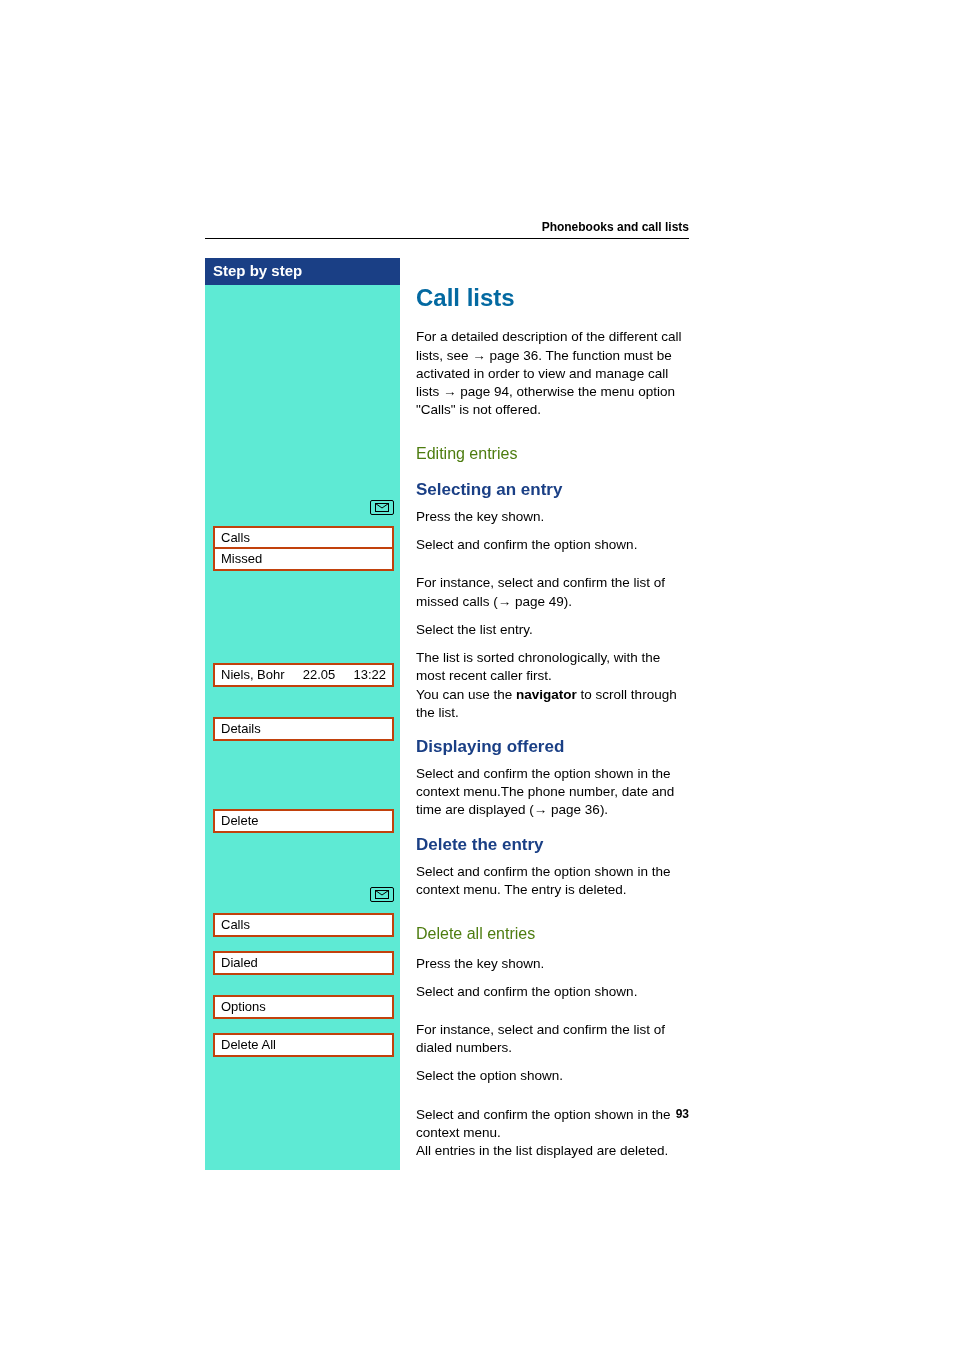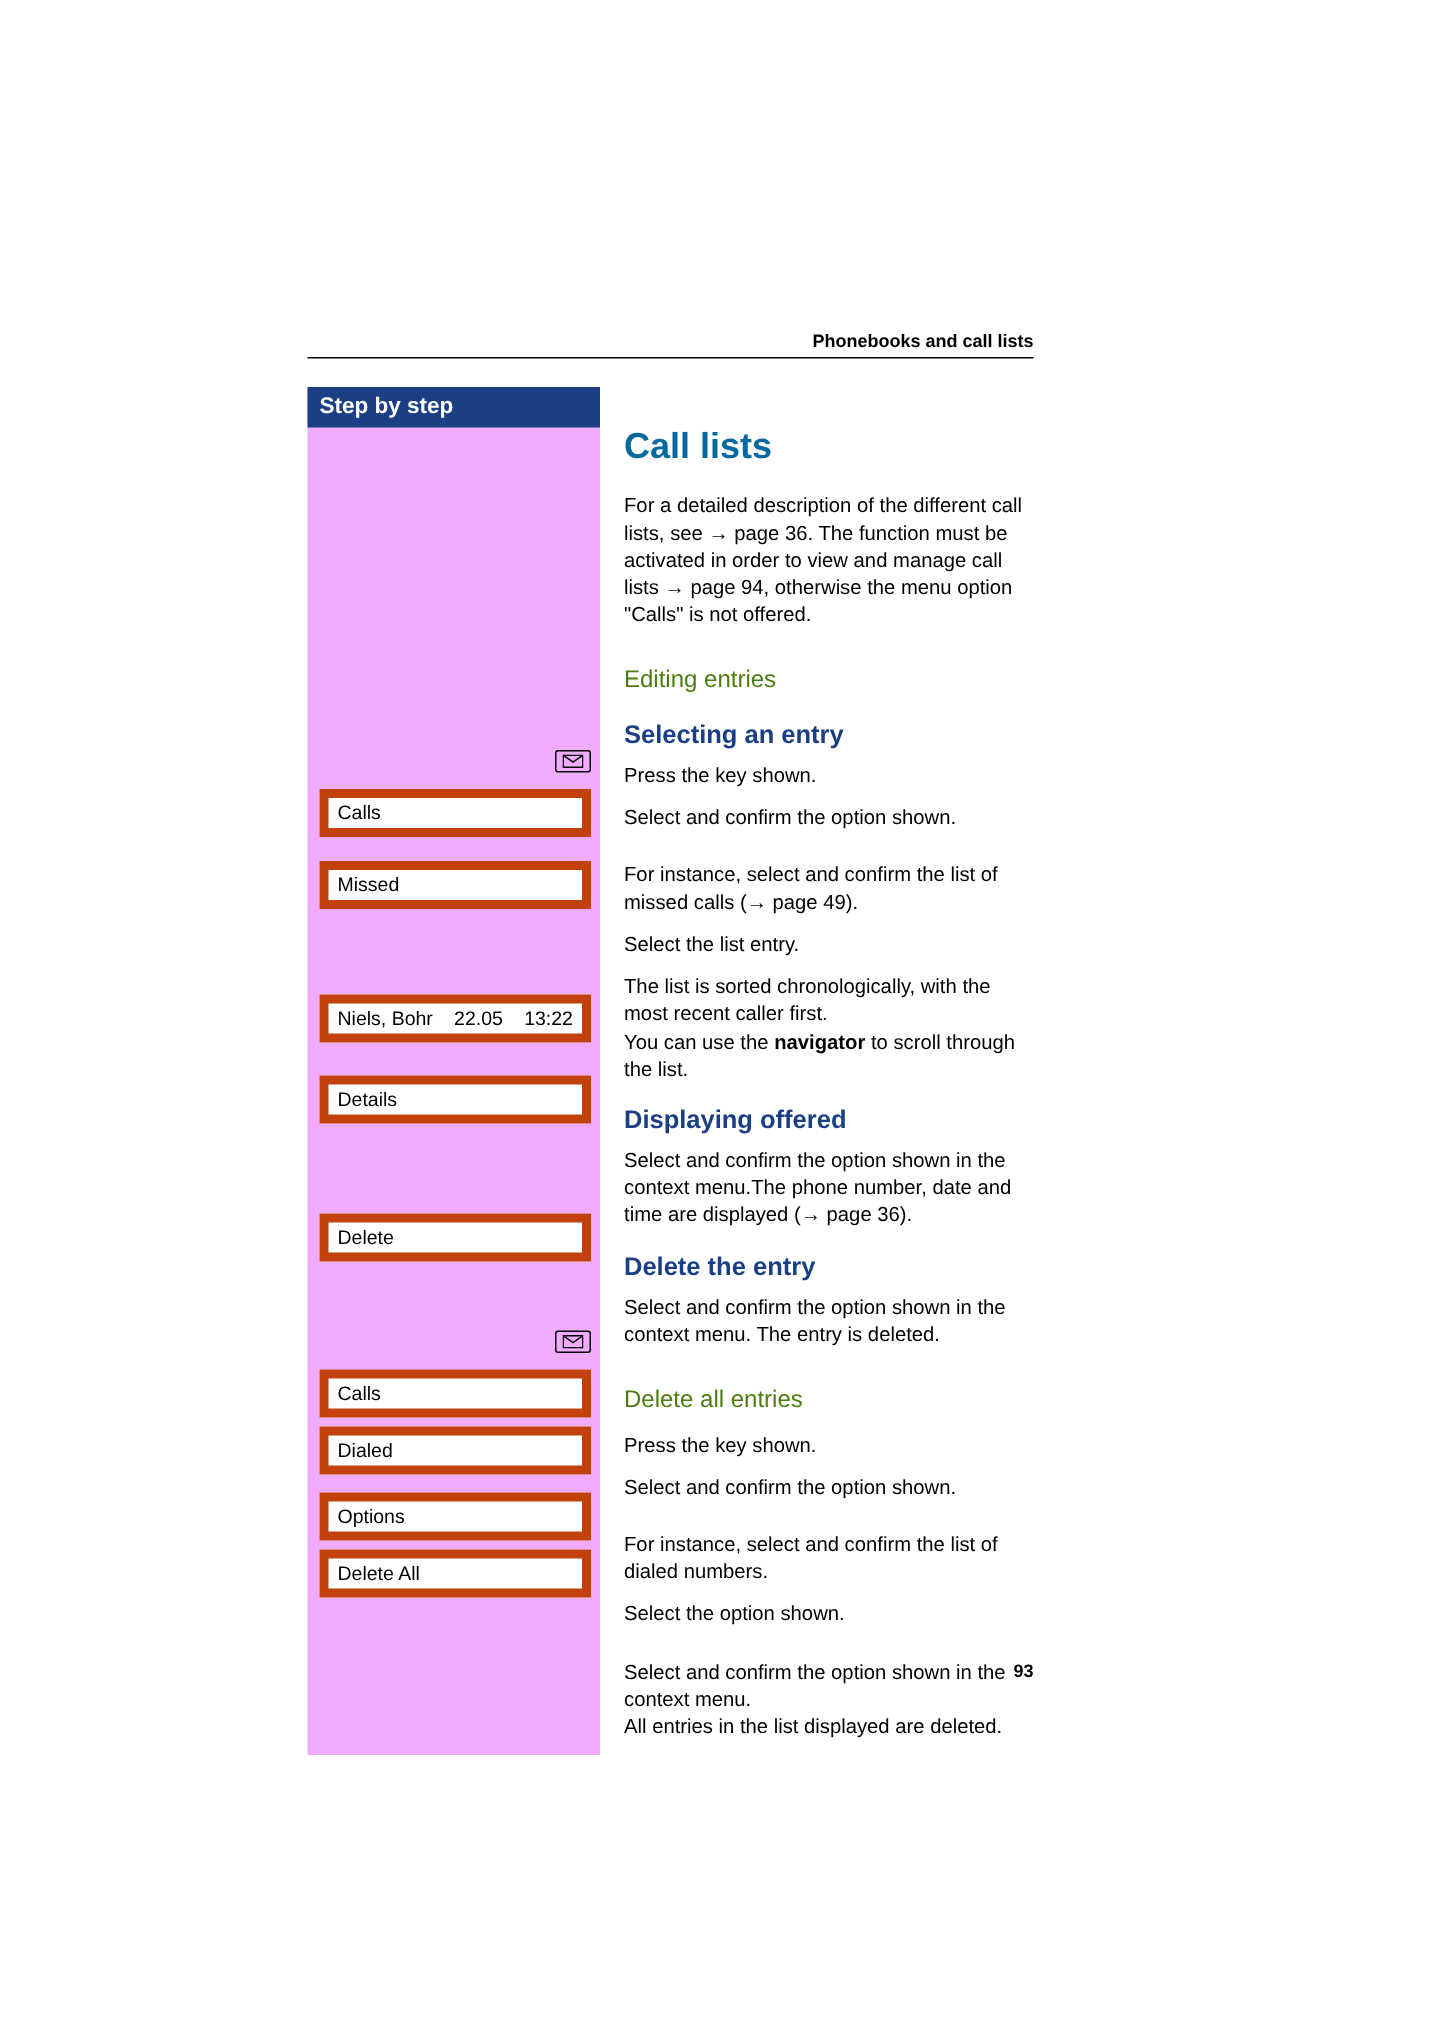--- a/index.html
+++ b/index.html
@@ -26,21 +26,21 @@
     font-weight: bold;
     font-size: 12px;
     padding-bottom: 4px;
   }
   .columns {
     display: flex;
     margin-top: 38px;
   }
   .sidebar {
     width: 195px;
-    background: #f0abfc;
+    background: #5eead4;
     flex: 0 0 195px;
     position: relative;
     padding-bottom: 10px;
   }
   .sidebar-title {
     background: #1a3f85;
     color: #fff;
     font-weight: bold;
     font-size: 15px;
     padding: 4px 8px 6px 8px;
@@ -57,21 +57,21 @@
     border: 1.5px solid #000;
     border-radius: 2px;
     display: flex;
     align-items: center;
     justify-content: center;
   }
   .menu-box {
     position: absolute;
     left: 8px;
     right: 6px;
-    border: 6px solid #c2410c;
+    border: 2px solid #c2410c;
     background: #fff;
     font-size: 13px;
     padding: 3px 6px;
     line-height: 1.1;
   }
   .menu-row { display: flex; justify-content: space-between; }
   .main {
     flex: 1;
     padding-left: 16px;
     font-size: 13.5px;
@@ -126,21 +126,21 @@
                 <rect x="0.5" y="0.5" width="13" height="8" fill="none" stroke="#000" stroke-width="1"></rect>
                 <path d="M0.5 0.5 L7 5 L13.5 0.5" fill="none" stroke="#000" stroke-width="1"></path>
               </svg>
           </span>
         </div>
 
         <div class="menu-box" style="top:241px;">
           <span>Calls</span>
         </div>
 
-        <div class="menu-box" style="top:289px;">
+        <div class="menu-box" style="top:262px;">
           <span>Missed</span>
         </div>
 
         <div class="menu-box" style="top:378px;">
           <div class="menu-row">
             <span>Niels, Bohr</span>
             <span>22.05</span>
             <span>13:22</span>
           </div>
         </div>

